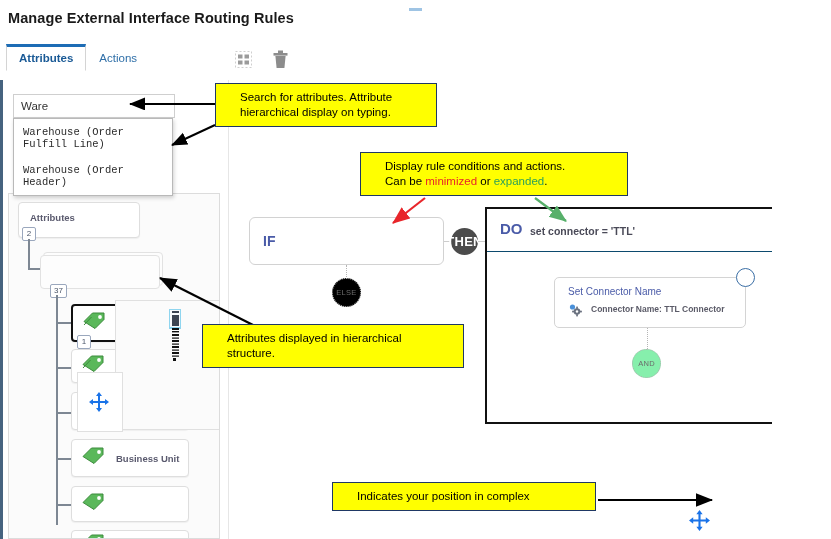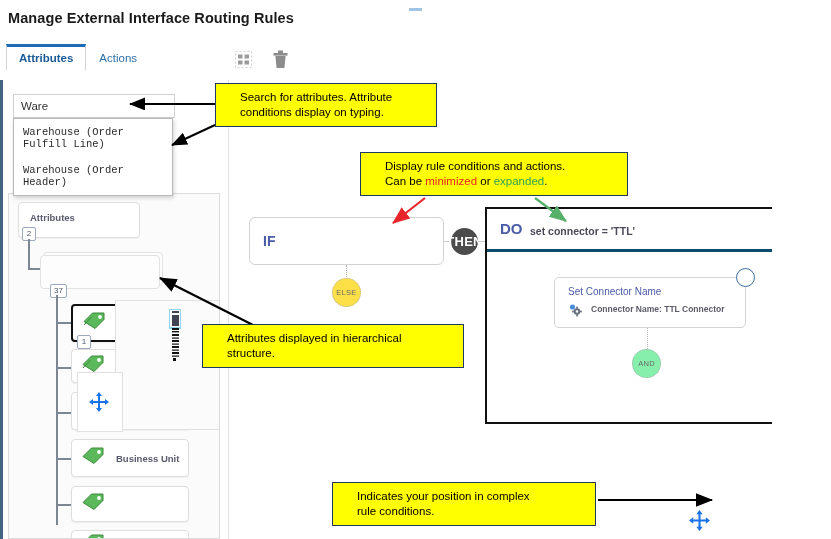--- a/index.html
+++ b/index.html
@@ -144,31 +144,31 @@
     position:absolute; left:222px; top:148px; width:27px; height:27px;
     border-radius:50%; background:#4b4b4b; color:#fff;
     font-size:13px; font-weight:bold; display:flex; align-items:center; justify-content:center;
     letter-spacing:0.3px;
   }
   .line-h { position:absolute; background:#cdcdcd; height:1px; }
   .dotline-v { position:absolute; border-left:1px dotted #b5b5b5; width:0; }
 
   .else-node {
     position:absolute; left:103px; top:198px; width:29px; height:29px;
-    border-radius:50%; border:1px dotted #b0b0b0; background:#fde047;
+    border-radius:50%; border:1px dotted #b0b0b0; background:#000000;
     font-size:7.5px; color:#6b6b6b; display:flex; align-items:center; justify-content:center;
     letter-spacing:0.3px;
   }
 
   .do-box {
     position:absolute; left:256px; top:127px; width:325px; height:217px;
     border:2px solid #111; background:#fff;
   }
   .do-head {
-    position:absolute; left:0; top:0; right:0; height:43px; border-bottom:3px solid #0c4a6e;
+    position:absolute; left:0; top:0; right:0; height:43px; border-bottom:1px solid #0c4a6e;
   }
   .do-kw {
     position:absolute; left:13px; top:11px;
     font-size:15px; font-weight:bold; color:#4a5ba8;
   }
   .do-text { position:absolute; left:43px; top:16px; font-size:10.5px; font-weight:bold; color:#4a4a58; }
 
   .action-card {
     position:absolute; left:67px; top:68px; width:192px; height:51px;
     border:1px solid #d4d4d4; border-radius:5px; background:#fff;
@@ -457,34 +457,33 @@
 
     <line x1="425" y1="190" x2="393" y2="215" stroke="#e8252a" stroke-width="2.2" marker-end="url(#ah-red)"></line>
 
     <line x1="535" y1="190" x2="566" y2="213" stroke="#57b06a" stroke-width="2.2" marker-end="url(#ah-green)"></line>
 
     <line x1="598" y1="492" x2="712" y2="492" stroke="#000" stroke-width="2.2" marker-end="url(#ah-black)"></line>
   </svg>
 
   <div class="callout" style="left:215px; top:75px; width:222px;">
       <div>Search for attributes.  Attribute</div>
-      <div>conditions  display on typing.</div>
+      <div>hierarchical  display on typing.</div>
     </div>
 
   <div class="callout" style="left:360px; top:144px; width:268px;">
     <div>Display rule conditions  and  actions.</div>
     <div>
       <span>Can be </span><span class="red">minimized</span><span> or </span><span class="green">expanded</span><span>.</span>
     </div>
   </div>
 
   <div class="callout" style="left:202px; top:316px; width:262px;">
     <div>Attributes displayed in hierarchical</div>
     <div>structure.</div>
   </div>
 
   <div class="callout" style="left:332px; top:474px; width:264px;">
     <div>Indicates your position  in complex</div>
-    <div>rule conditions.</div>
   </div>
 
   <div class="tiny-bottom"></div>
 </div>
 
 </body></html>

